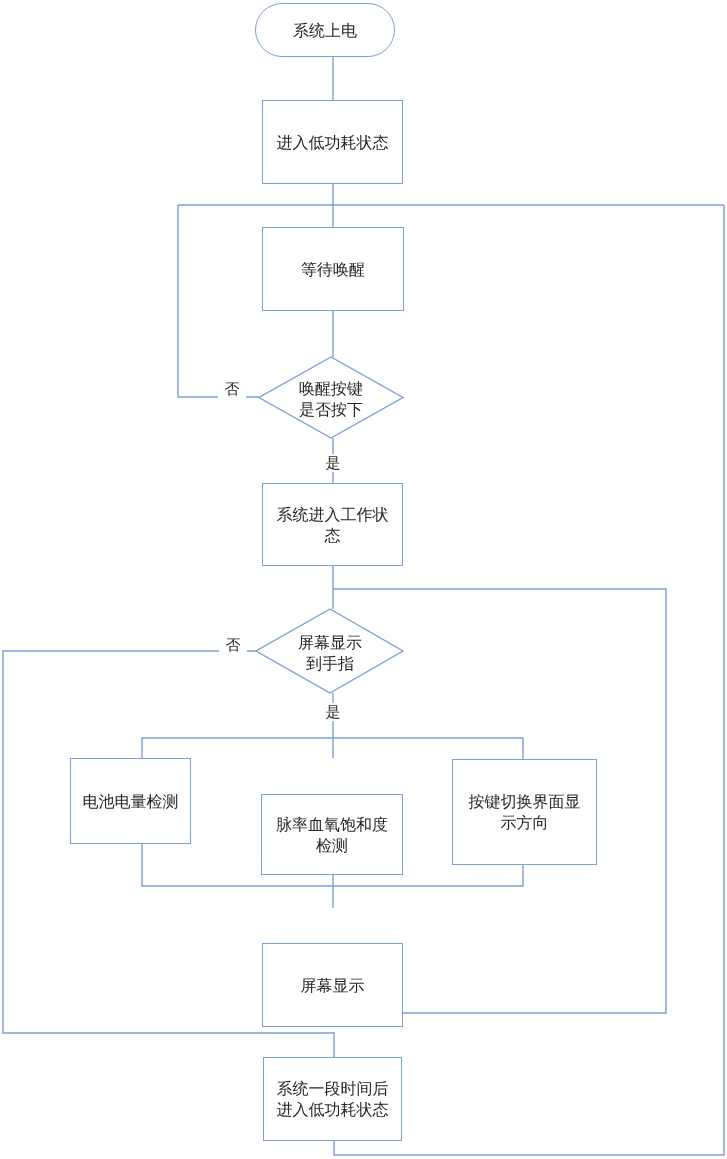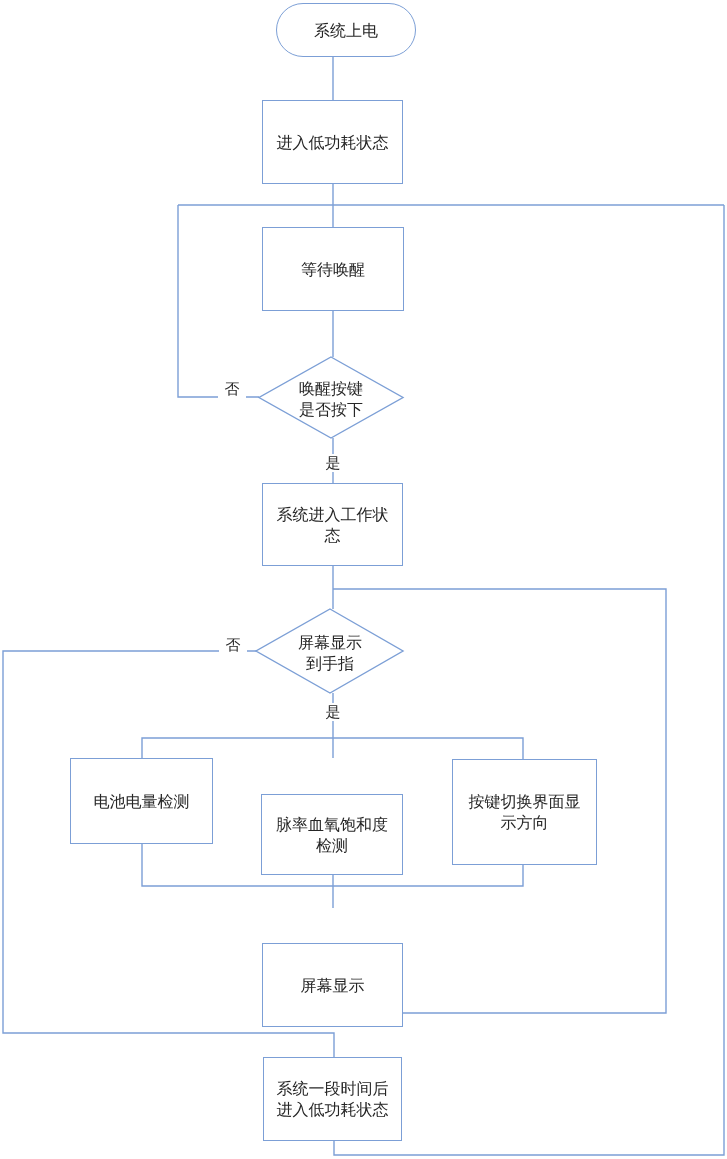--- a/index.html
+++ b/index.html
@@ -77,38 +77,38 @@
     <polyline points="142,758 142,738 523,738 523,759"></polyline>
 
     <polyline points="142,844 142,886 523,886 523,845"></polyline>
 
     <polyline points="334,1141 334,1155 724,1155 724,205"></polyline>
 
     <polygon fill="#ffffff" points="331,357 403,397.5 331,438 259,397.5"></polygon>
     <polygon fill="#ffffff" points="330,609 403,651 330,693 256,651"></polygon>
   </svg>
 
-  <div class="node terminator" style="left:276px;top:3px;width:140px;height:54px">
+  <div class="node terminator" style="left:255px;top:3px;width:140px;height:54px">
     <span class="node-label">系统上电</span>
   </div>
 
   <div class="node" style="left:262px;top:100px;width:141px;height:84px">
     <span class="node-label">进入低功耗状态</span>
   </div>
 
   <div class="node" style="left:262px;top:227px;width:142px;height:84px">
     <span class="node-label">等待唤醒</span>
   </div>
 
   <div class="node" style="left:262px;top:483px;width:141px;height:83px">
     <span class="node-label">系统进入工作状
 态</span>
   </div>
 
-  <div class="node" style="left:70px;top:758px;width:143px;height:86px">
+  <div class="node" style="left:70px;top:758px;width:121px;height:86px">
     <span class="node-label">电池电量检测</span>
   </div>
 
   <div class="node" style="left:261px;top:794px;width:142px;height:81px">
     <span class="node-label">脉率血氧饱和度
 检测</span>
   </div>
 
   <div class="node" style="left:452px;top:759px;width:145px;height:106px">
     <span class="node-label">按键切换界面显

